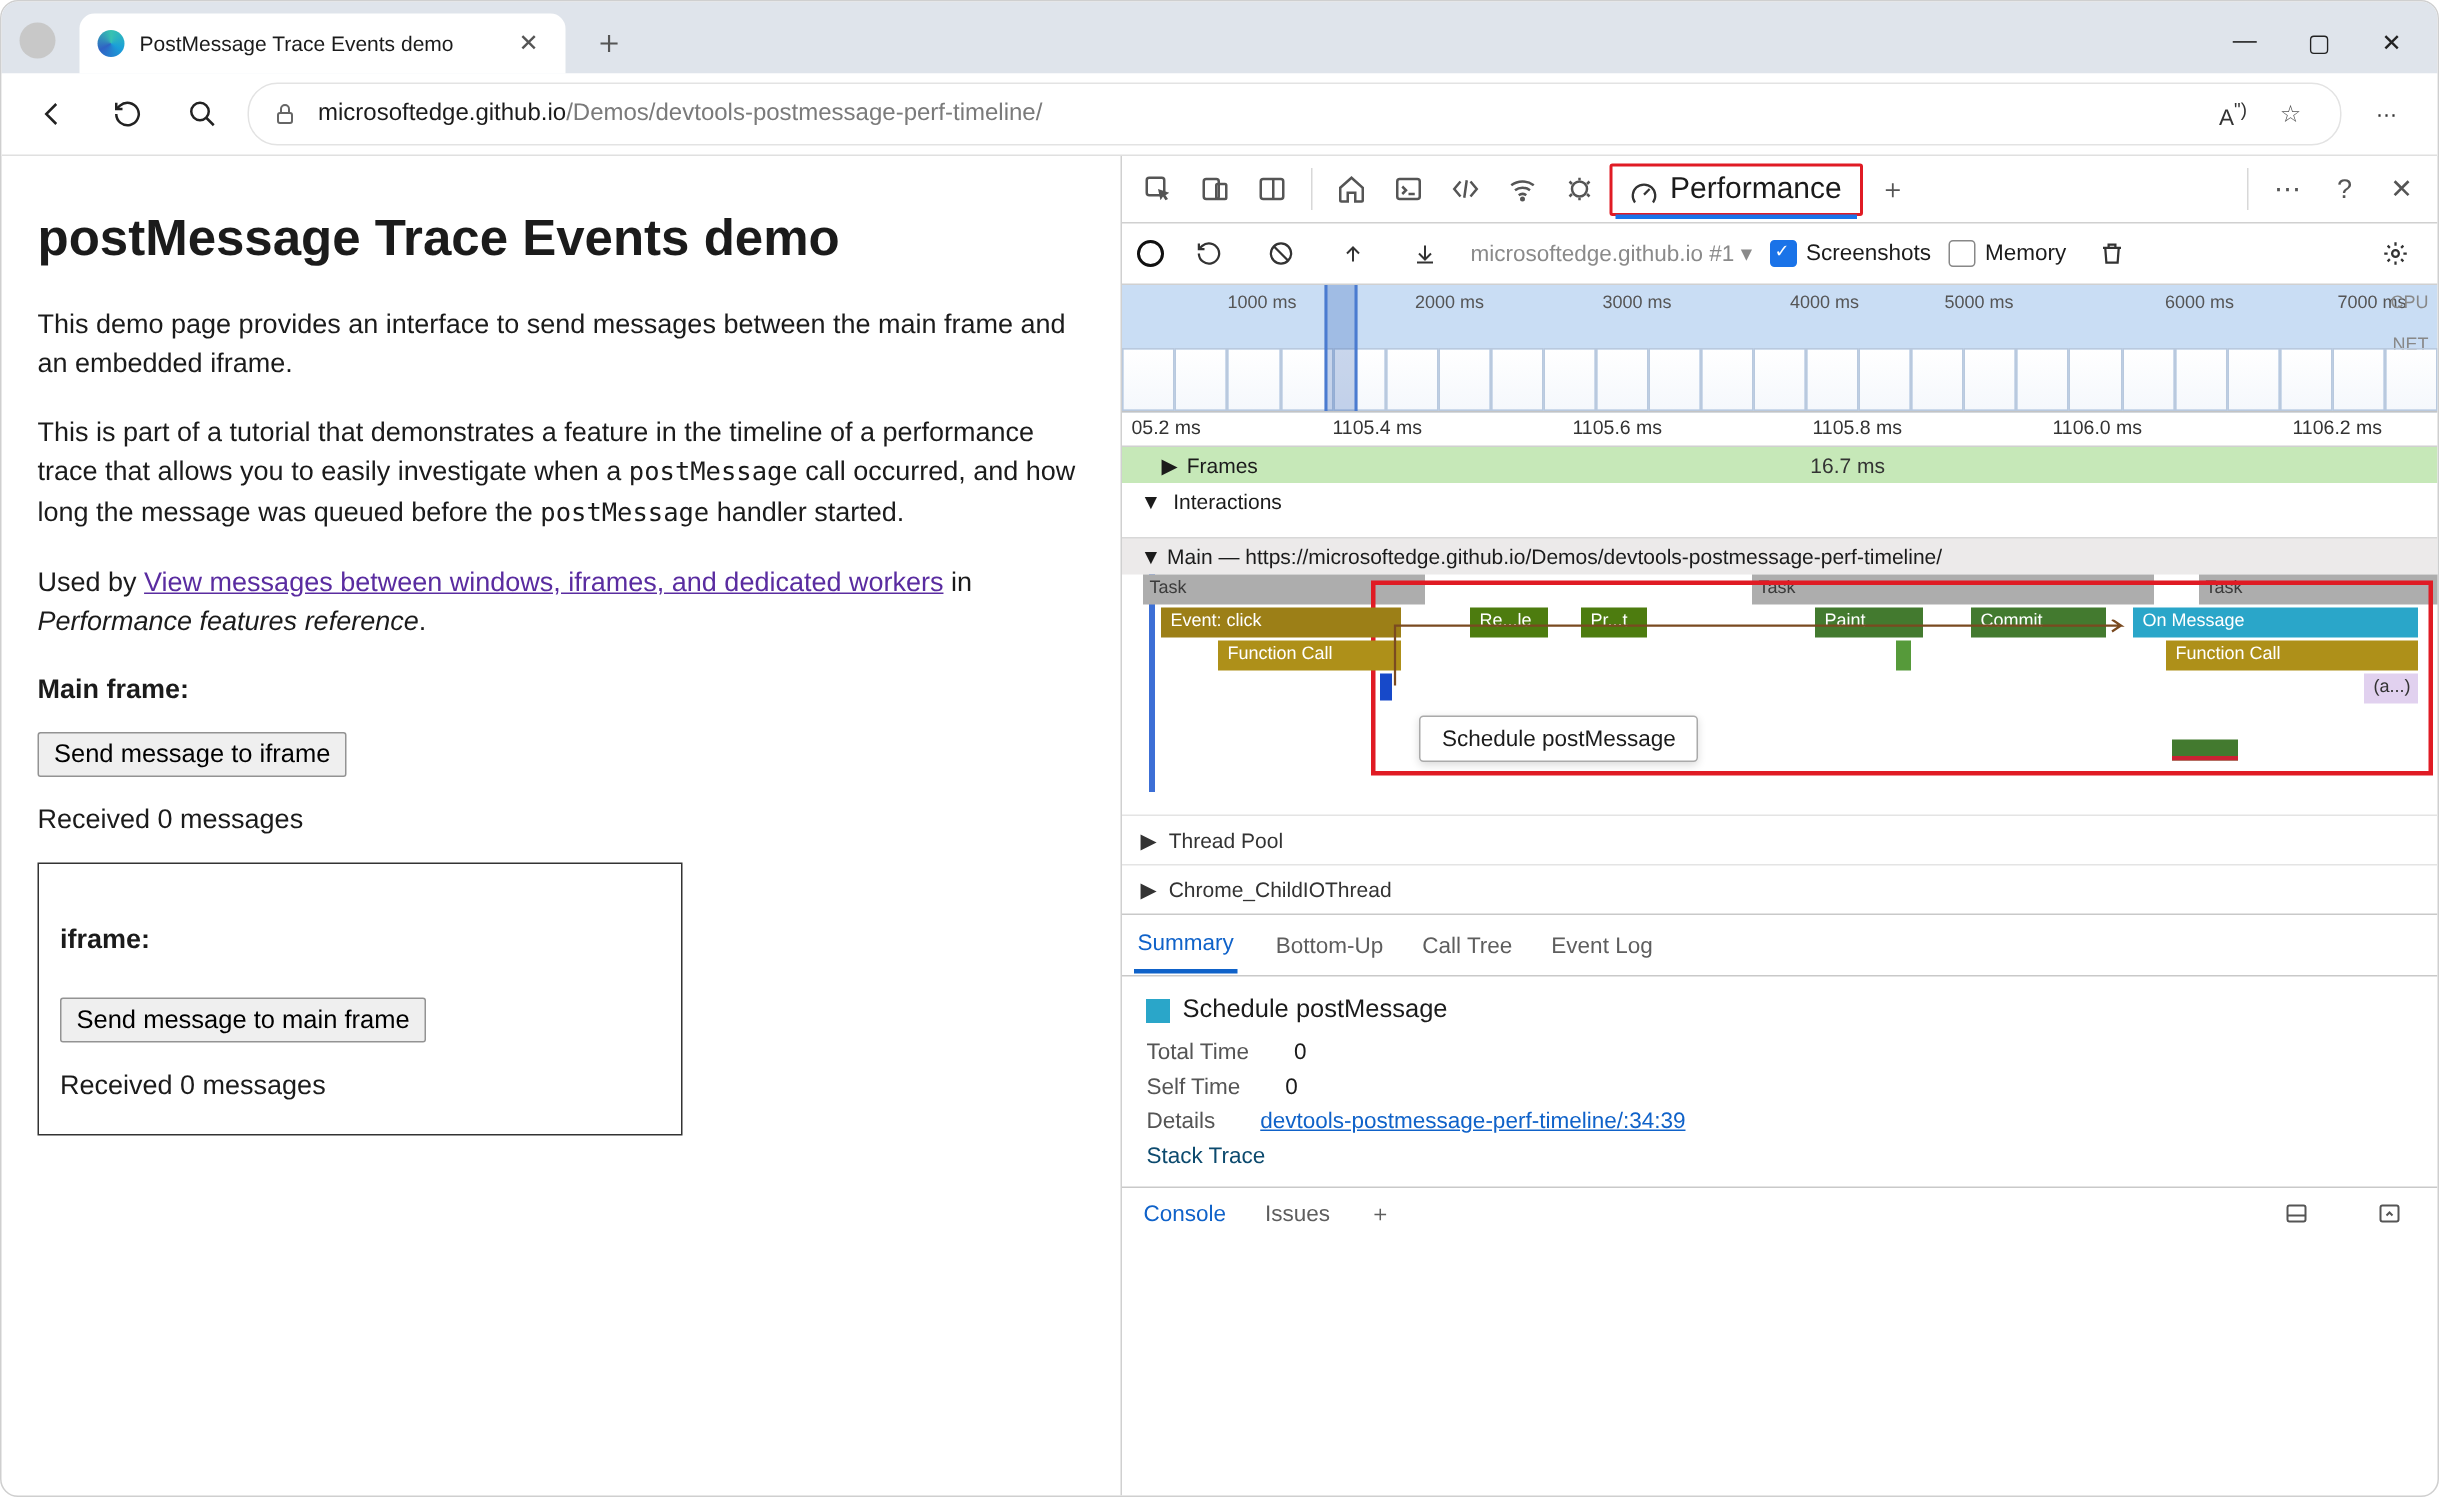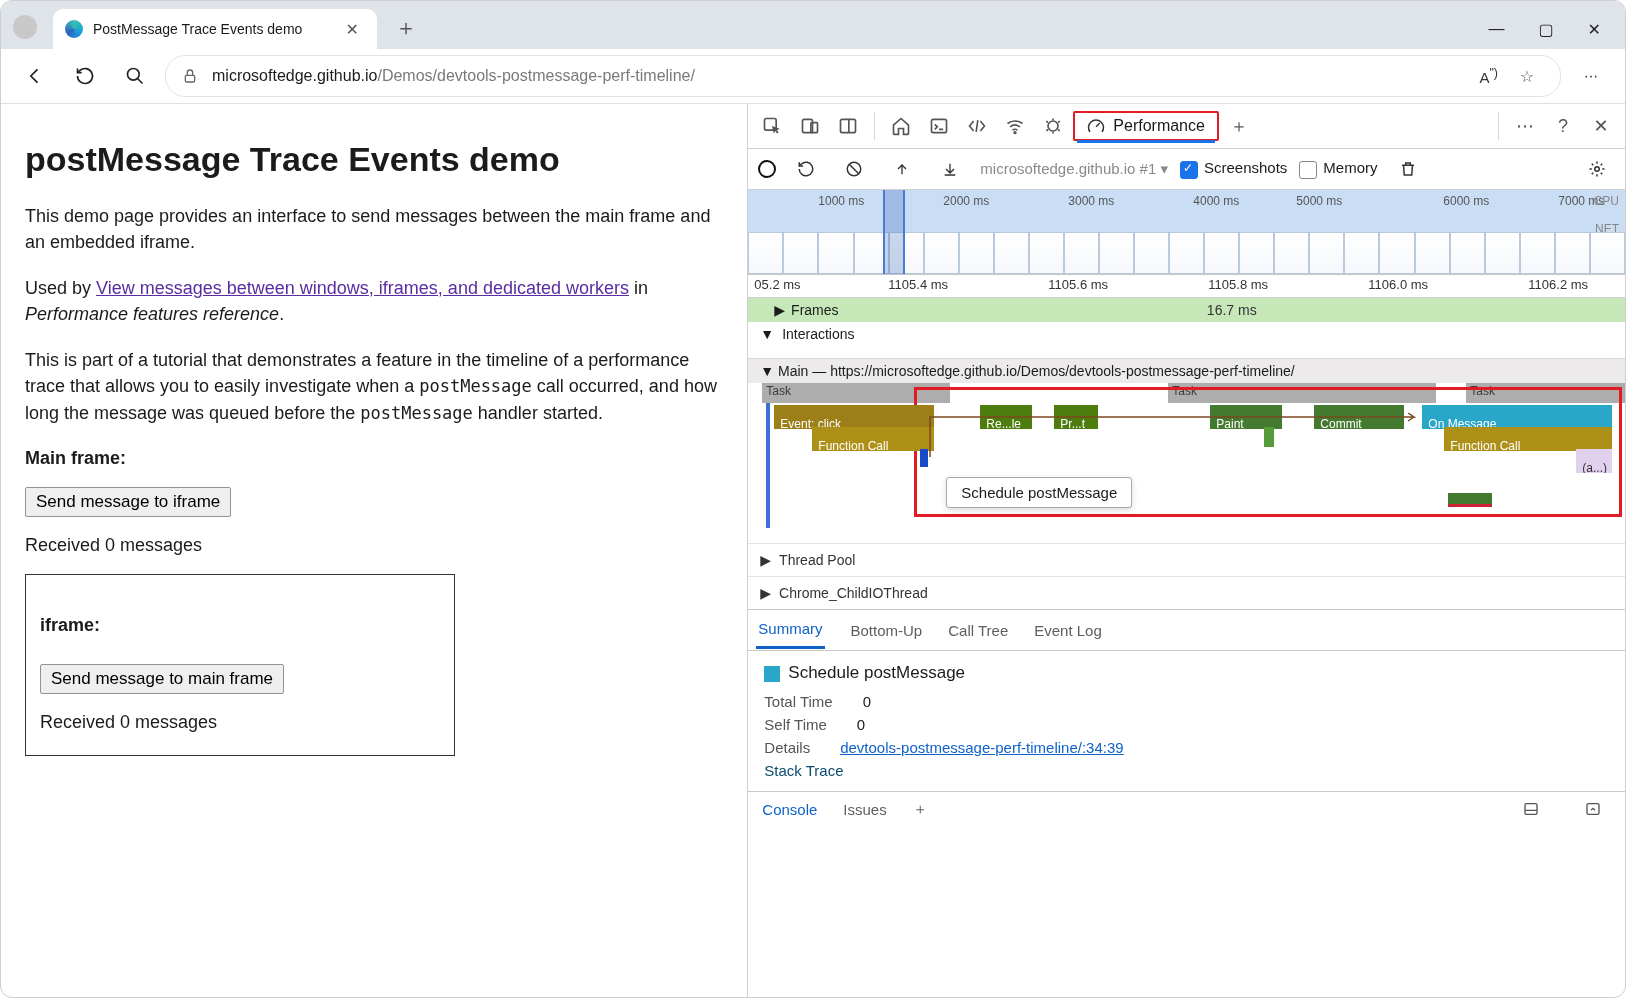--- a/index.html
+++ b/index.html
@@ -28,21 +28,21 @@
   .page a{color:#5a2ca0}
   .page .bold{font-weight:700;font-size:18px;margin:22px 0 18px}
   .btn{font-size:17px;padding:4px 10px;background:#efefef;border:1px solid #939393;border-radius:2px;cursor:pointer}
   .page .status{font-size:18px;margin:18px 0}
   .iframebox{border:1px solid #333;padding:18px 14px;width:400px}
   
   .devtools{flex:1;display:flex;flex-direction:column;border-left:1px solid #d0d0d0;min-width:0}
   .dt-tabs{height:44px;display:flex;align-items:center;border-bottom:1px solid #d0d0d0;padding:0 6px;gap:2px}
   .dt-ico{width:36px;height:36px;display:flex;align-items:center;justify-content:center;color:#555;font-size:18px}
   .dt-sep{width:1px;height:28px;background:#d8d8d8;margin:0 6px}
-  .dt-tab-active{border:2px solid #e01b24;border-radius:2px;padding:4px 12px;display:flex;align-items:flex-start;gap:8px;font-size:16px;position:relative}
+  .dt-tab-active{border:2px solid #e01b24;border-radius:2px;padding:4px 12px;display:flex;align-items:flex-end;gap:8px;font-size:20px;position:relative}
   .dt-tab-active::after{content:"";position:absolute;left:2px;right:2px;bottom:-4px;height:3px;background:#1a73e8}
   .dt-toolbar{height:40px;display:flex;align-items:center;border-bottom:1px solid #d0d0d0;padding:0 10px;gap:12px;font-size:15px}
   .rec{width:14px;height:14px;border-radius:50%;border:2.5px solid #111}
   .chkbox{width:16px;height:16px;border:1px solid #888;border-radius:3px;display:inline-block;vertical-align:middle;margin-right:6px}
   .chkbox.on{background:#1a73e8;border-color:#1a73e8;position:relative}
   .chkbox.on::after{content:"✓";color:#fff;font-size:12px;position:absolute;left:2px;top:-1px}
   
   .overview{height:84px;background:#c9ddf4;border-bottom:1px solid #c4c4c4;position:relative;font-size:12px;color:#555}
   .ovtick{position:absolute;top:4px}
   .cpu-net{position:absolute;right:6px;top:4px;font-size:12px;color:#888;text-align:right}
@@ -53,21 +53,21 @@
   .ruler{height:22px;border-bottom:1px solid #d0d0d0;position:relative;font-size:13px;color:#333}
   .ruler span{position:absolute;top:2px}
   
   .track{font-size:14px}
   .track-head{padding:4px 12px;display:flex;align-items:center;gap:8px}
   .frames{background:#c6e8b8;height:24px;display:flex;align-items:center}
   .frames .center{flex:1;text-align:center;color:#333}
   .mainhdr{background:#eceaea;padding:4px 12px;border-top:1px solid #d8d8d8}
   .flame{position:relative;height:160px}
   .taskbar{position:absolute;height:18px;background:#adadad;color:#3b3b3b;font-size:12px;padding:1px 4px;overflow:hidden;white-space:nowrap}
-  .ev{position:absolute;height:20px;font-size:12px;color:#fff;padding:12px 6px;overflow:hidden;white-space:nowrap;box-sizing:border-box}
+  .ev{position:absolute;height:20px;font-size:12px;color:#fff;padding:1px 6px;overflow:hidden;white-space:nowrap;box-sizing:border-box}
   .olive{background:#9c7f17}
   .olive2{background:#ae9019}
   .violet{background:#4d7c0f}
   .green{background:#437a2f}
   .green2{background:#569a3a}
   .teal{background:#2aa6c9}
   .pale{background:#e1d1ef;color:#333}
   .redbox{position:absolute;border:3px solid #e01b24}
   .tooltip{position:absolute;background:#fff;border:1px solid #aaa;border-radius:3px;padding:6px 14px;font-size:15px;box-shadow:0 2px 6px rgba(0,0,0,.15)}
   
@@ -136,24 +136,24 @@
     </div>
     <div class="ibt">⋯</div>
   </div>
 
   <div class="content">
 
     <div class="page">
       <h1>postMessage Trace Events demo</h1>
       <p>This demo page provides an interface to send messages between the main frame and an embedded iframe.</p>
       <p>
-        <span>Used by </span><a href="#">View messages between windows, iframes, and dedicated workers</a><span> in </span><i>Performance features reference</i><span>.</span>
+        <span>This is part of a tutorial that demonstrates a feature in the timeline of a performance trace that allows you to easily investigate when a </span><code>postMessage</code><span> call occurred, and how long the message was queued before the </span><code>postMessage</code><span> handler started.</span>
       </p>
       <p>
-        <span>This is part of a tutorial that demonstrates a feature in the timeline of a performance trace that allows you to easily investigate when a </span><code>postMessage</code><span> call occurred, and how long the message was queued before the </span><code>postMessage</code><span> handler started.</span>
+        <span>Used by </span><a href="#">View messages between windows, iframes, and dedicated workers</a><span> in </span><i>Performance features reference</i><span>.</span>
       </p>
       <div class="bold">Main frame:</div>
       <button class="btn">Send message to iframe</button>
       <div class="status">Received 0 messages</div>
       <div class="iframebox">
         <div class="bold">iframe:</div>
         <button class="btn" style="margin-top:10px">Send message to main frame</button>
         <div class="status" style="margin-bottom:4px">Received 0 messages</div>
       </div>
     </div>

